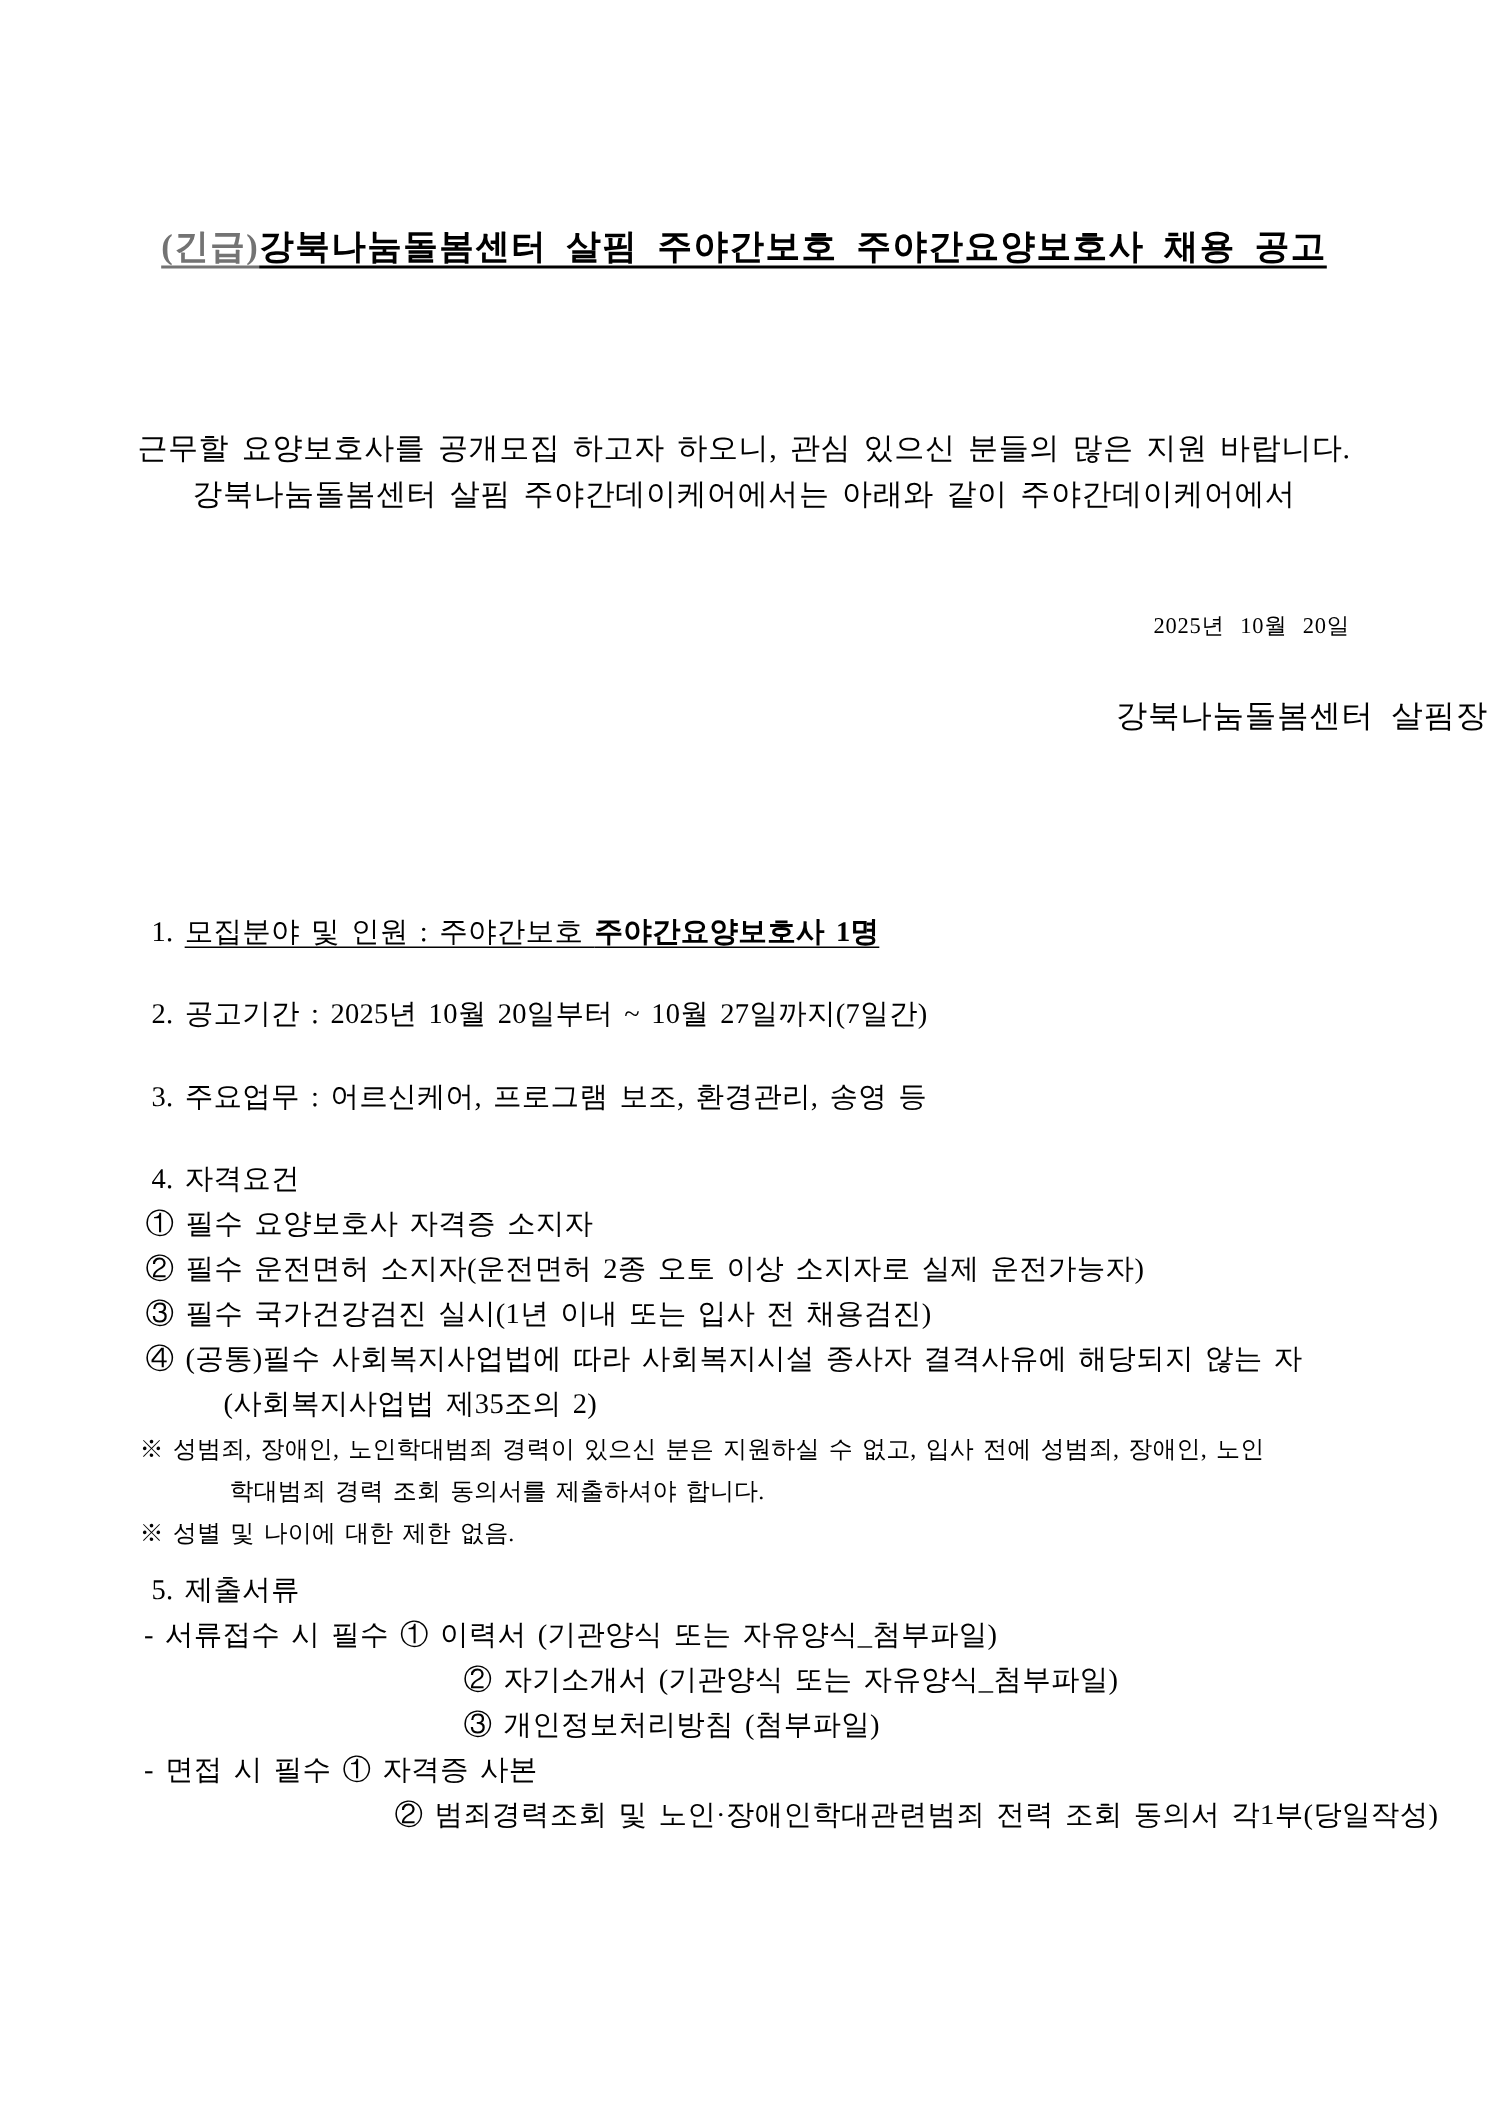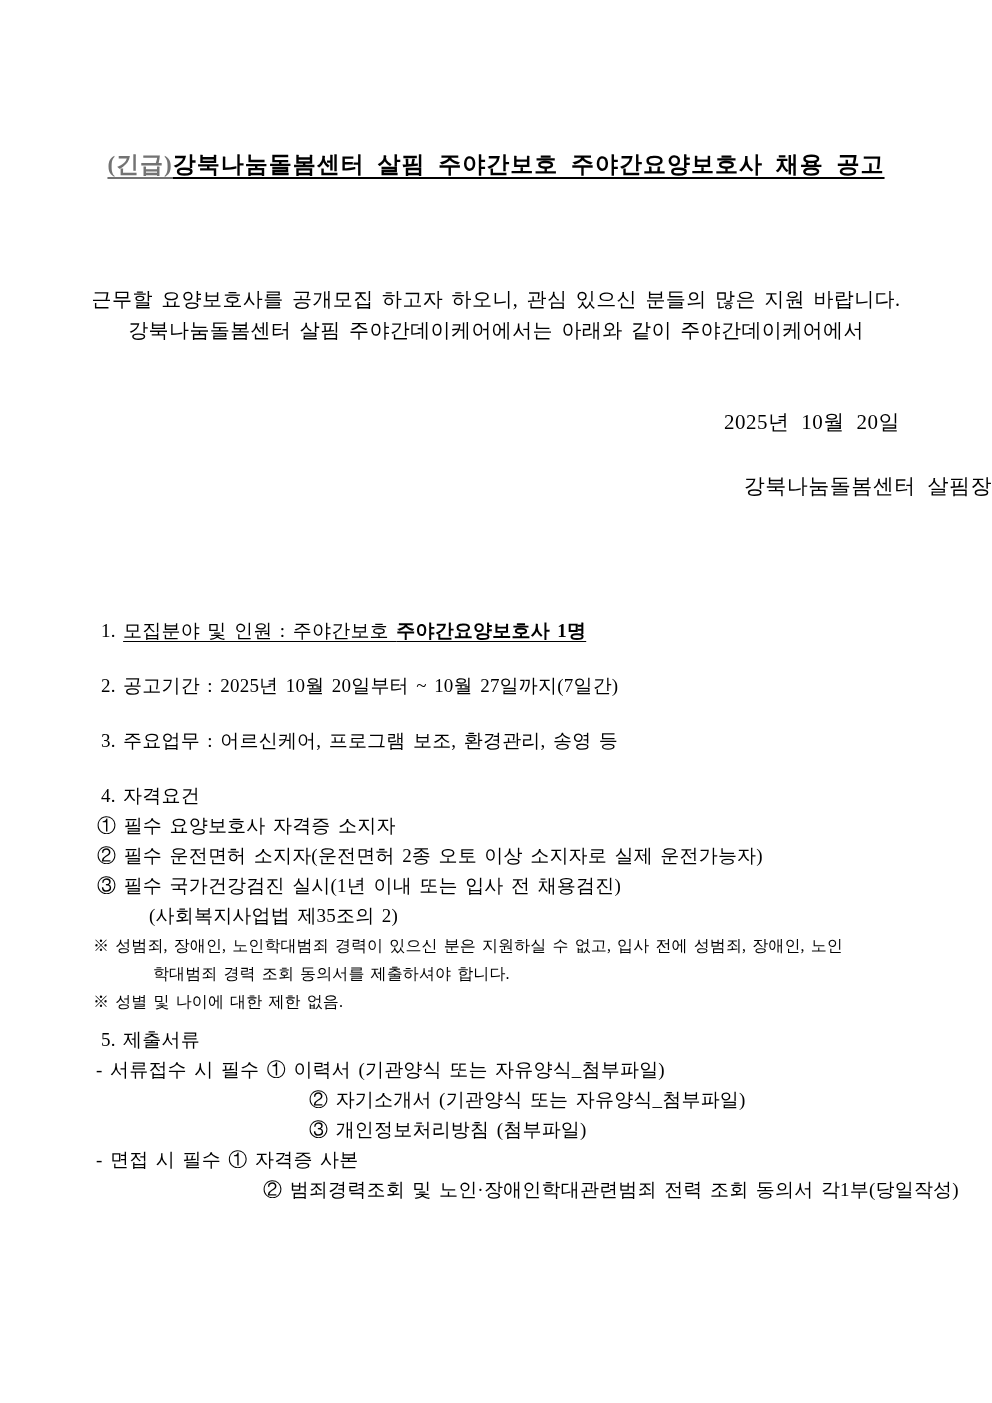--- a/index.html
+++ b/index.html
@@ -45,21 +45,21 @@
     font-size: 20px;
     line-height: 31px;
     letter-spacing: 0.4px;
     word-spacing: 3px;
   }
   
   .date-line {
     margin-top: 62px;
     text-align: right;
     padding-right: 92px;
-    font-size: 21px;
+    font-size: 15px;
     letter-spacing: 0.5px;
     word-spacing: 6px;
   }
   .signature-line {
     margin-top: 36px;
     text-align: right;
     font-size: 21px;
     letter-spacing: 0.5px;
     word-spacing: 6px;
   }
@@ -160,20 +160,21 @@
     <div class="item-line"><span>1. </span><span class="item1-underline">모집분야 및 인원 : 주야간보호 </span><span class="item1-emphasis">주야간요양보호사 1명</span></div>
 
     <div class="item-line">2. 공고기간 : 2025년 10월 20일부터 ~ 10월 27일까지(7일간)</div>
 
     <div class="item-line">3. 주요업무 : 어르신케어, 프로그램 보조, 환경관리, 송영 등</div>
 
     <div class="item-heading">4. 자격요건</div>
     <div class="sub-line">① 필수 요양보호사 자격증 소지자</div>
     <div class="sub-line">② 필수 운전면허 소지자(운전면허 2종 오토 이상 소지자로 실제 운전가능자)</div>
     <div class="sub-line">③ 필수 국가건강검진 실시(1년 이내 또는 입사 전 채용검진)</div>
+    <div class="sub-line">④ (공통)필수 사회복지사업법에 따라 사회복지시설 종사자 결격사유에 해당되지 않는 자</div>
     <div class="sub-wrap-line">(사회복지사업법 제35조의 2)</div>
 
     <div class="note-block">
       <div class="note-line">※ 성범죄, 장애인, 노인학대범죄 경력이 있으신 분은 지원하실 수 없고, 입사 전에 성범죄, 장애인, 노인</div>
       <div class="note-wrap-line">학대범죄 경력 조회 동의서를 제출하셔야 합니다.</div>
       <div class="note-line">※ 성별 및 나이에 대한 제한 없음.</div>
     </div>
 
     <div class="item5-block">
       <div class="item-heading">5. 제출서류</div>

